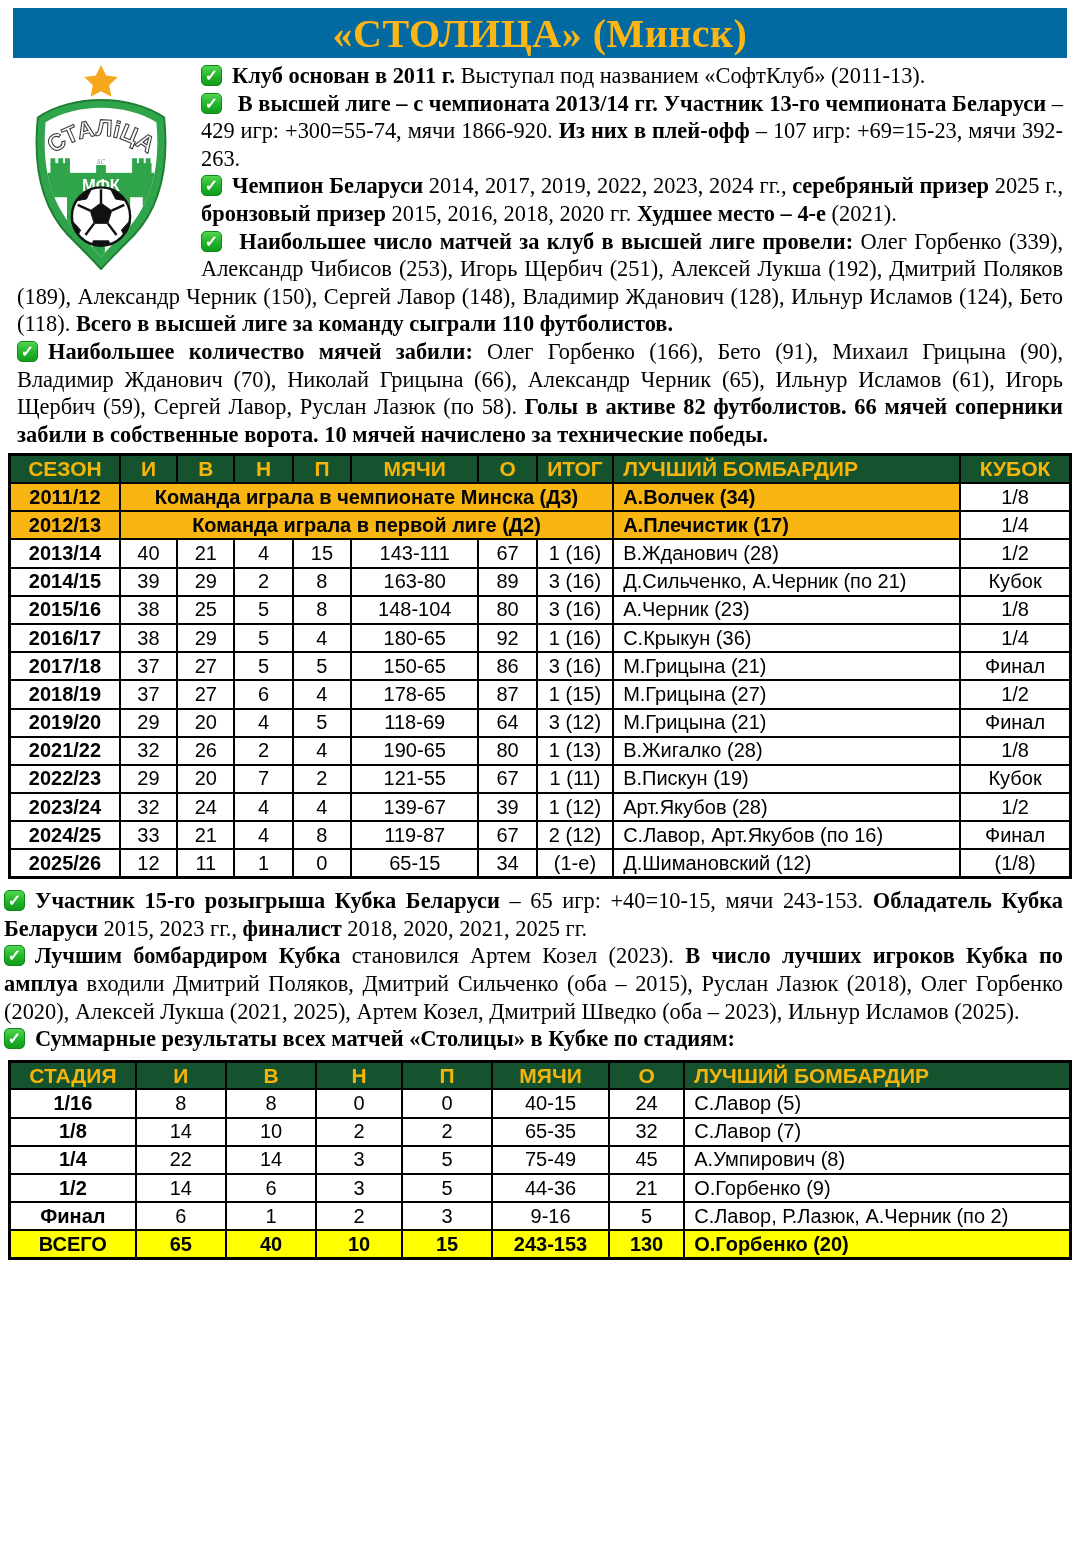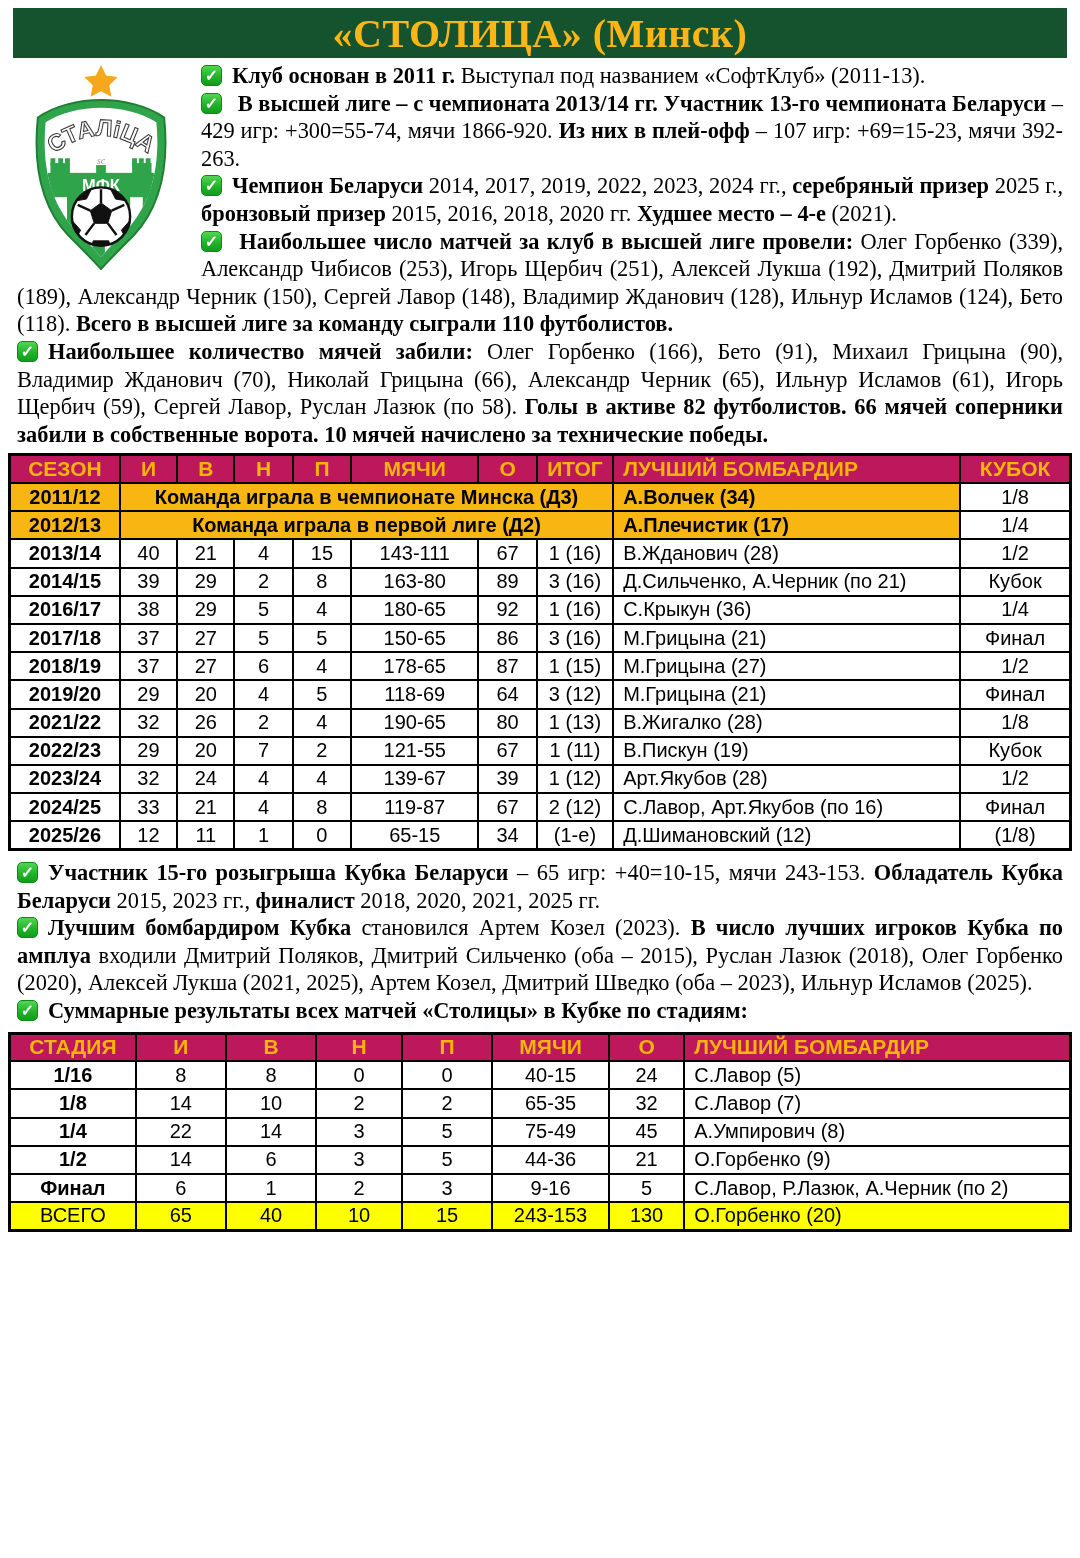--- a/index.html
+++ b/index.html
@@ -9,21 +9,21 @@
     --yellow:#FFFF00;
     --green:#2FA44A;
     --green-dark:#1E7F33;
     --chk-green:#2DBE2D;
   }
   *{box-sizing:border-box;}
   html,body{margin:0;padding:0;background:#fff;}
   body{width:1080px;height:1558px;overflow:hidden;font-family:"Liberation Serif",serif;color:#000;}
 
   .titlebar{
-    margin:8px 13px 0 13px;height:50px;background:#14532d;
+    margin:8px 13px 0 13px;height:50px;background:#0369a1;
     text-align:center;line-height:51px;
     font-family:"Liberation Serif",serif;font-weight:bold;font-size:40px;
     color:var(--title-gold);letter-spacing:.5px;
   }
 
   .textflow{font-size:22.4px;line-height:27.6px;text-align:justify;}
   .intro{padding:4px 17px 0 17px;}
   .intro::after{content:"";display:block;clear:both;}
   .logo{float:left;width:168px;height:206px;margin:2px 16px 0 0;}
   .logo svg{display:block;}
@@ -44,28 +44,28 @@
     border-collapse:collapse;table-layout:fixed;
     width:1064px;margin:5px 8px 0 8px;
     font-family:"Liberation Sans",sans-serif;
     border:3px solid #000;
   }
   .tbl th,.tbl td{
     border:2.6px solid #000;height:28.2px;
     font-size:20px;padding:0 3px;
     white-space:nowrap;overflow:hidden;text-align:center;vertical-align:middle;
   }
-  .tbl thead th{background:#be185d;color:var(--gold);font-size:21px;font-weight:bold;}
+  .tbl thead th{background:#14532d;color:var(--gold);font-size:21px;font-weight:bold;}
   .tbl .l{text-align:left;padding-left:9px;}
   .tbl .b{font-weight:bold;}
   .tbl tr.hl td{background:var(--amber);font-weight:bold;}
   .tbl tr.hl td.cupw{background:#fff;font-weight:normal;}
-  .tbl tr.total td{background:var(--yellow);font-weight:normal;}
-
-  .cuptext{padding:8px 17px 2px 17px;}
+  .tbl tr.total td{background:var(--yellow);font-weight:bold;}
+
+  .cuptext{padding:8px 17px 2px 4px;}
 </style>
 </head>
 <body>
 
 <div class="page">
 
   <header class="titlebar">
     <span>«СТОЛИЦА» (Минск)</span>
   </header>
 
@@ -197,20 +197,32 @@
           <td>29</td>
           <td>2</td>
           <td>8</td>
           <td>163-80</td>
           <td>89</td>
           <td>3 (16)</td>
           <td class="l">Д.Сильченко, А.Черник (по 21)</td>
           <td>Кубок</td>
         </tr>
         <tr>
+          <td class="b">2015/16</td>
+          <td>38</td>
+          <td>25</td>
+          <td>5</td>
+          <td>8</td>
+          <td>148-104</td>
+          <td>80</td>
+          <td>3 (16)</td>
+          <td class="l">А.Черник (23)</td>
+          <td>1/8</td>
+        </tr>
+        <tr>
           <td class="b">2016/17</td>
           <td>38</td>
           <td>29</td>
           <td>5</td>
           <td>4</td>
           <td>180-65</td>
           <td>92</td>
           <td>1 (16)</td>
           <td class="l">С.Крыкун (36)</td>
           <td>1/4</td>

